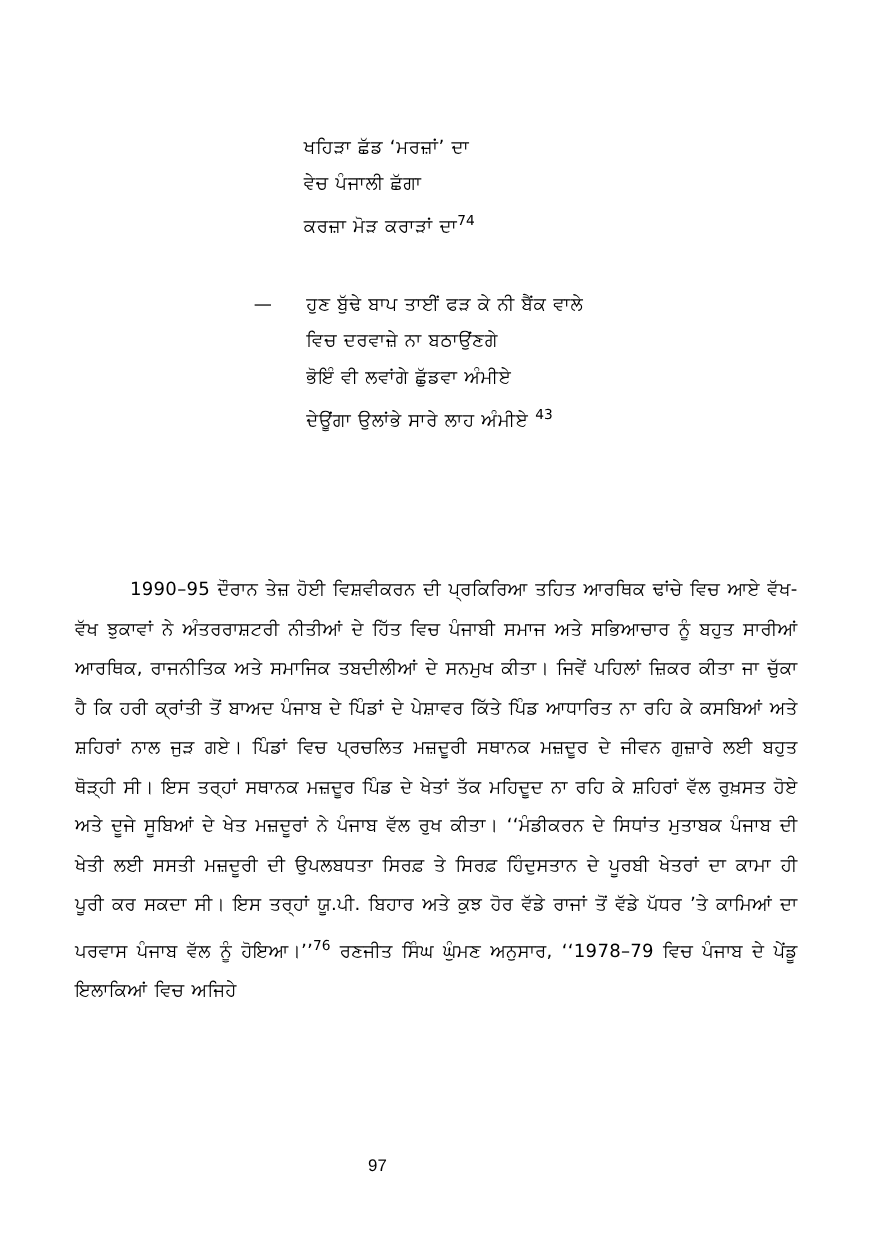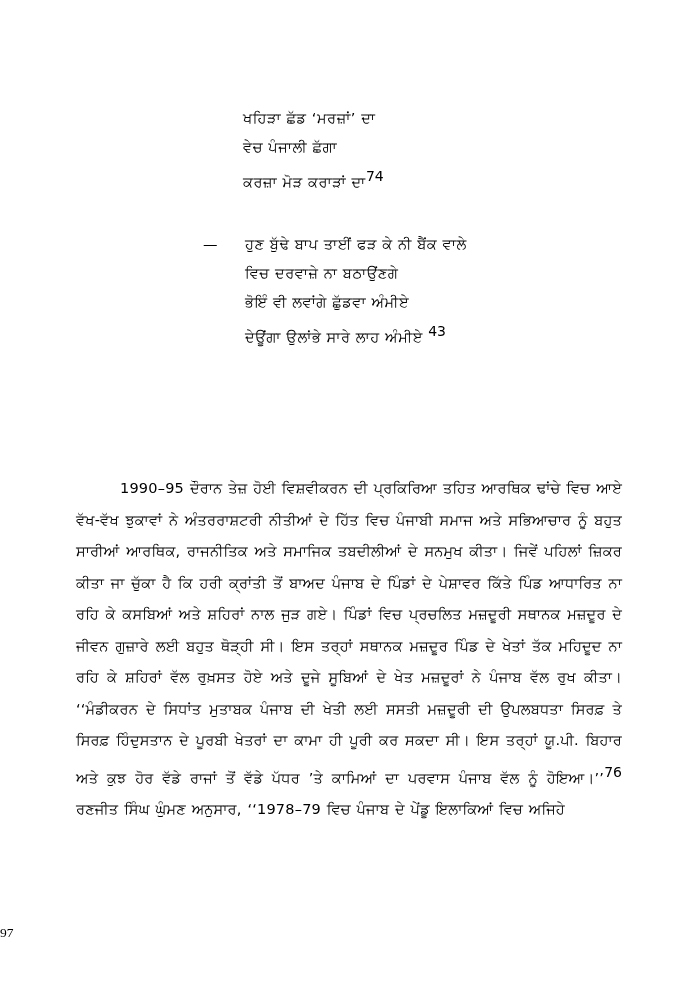--- a/index.html
+++ b/index.html
@@ -31,21 +31,21 @@
     top: 104px;
     width: 420px;
   }
   .verse-line {
     font-size: 14.5px;
     line-height: 29px;
     letter-spacing: 0.6px;
     white-space: pre;
   }
   .sup {
-    font-size: 14px;
+    font-size: 11px;
     vertical-align: super;
     letter-spacing: 0;
   }
 
   
   .verse-block-2 {
     position: absolute;
     left: 203px;
     top: 230px;
     width: 460px;
@@ -65,43 +65,43 @@
   }
 
   
   .prose {
     position: absolute;
     left: 60px;
     top: 457px;
     width: 578px;
   }
   .prose p {
-    margin: 16px;
+    margin: 0;
     font-size: 14.5px;
     line-height: 31.5px;
     text-align: justify;
     text-justify: inter-word;
     text-indent: 44px;
     letter-spacing: 0.2px;
     word-spacing: 1px;
   }
   .prose p .sup {
     letter-spacing: 0;
     word-spacing: 0;
   }
 
   
   .page-number {
     position: absolute;
     left: 0;
     top: 925px;
     width: 604px;
-    text-align: left;
+    text-align: center;
     font-size: 13.5px;
-    font-family: Liberation Serif, serif;
+    font-family: Liberation Sans, sans-serif;
   }
 </style>
 </head>
 <body>
 
 <div class="page">
 
   <div class="verse-block-1">
     <div class="verse-line">ਖਹਿੜਾ ਛੱਡ ‘ਮਰਜ਼ਾਂ’ ਦਾ</div>
     <div class="verse-line">ਵੇਚ ਪੰਜਾਲੀ ਛੱਗਾ</div>

